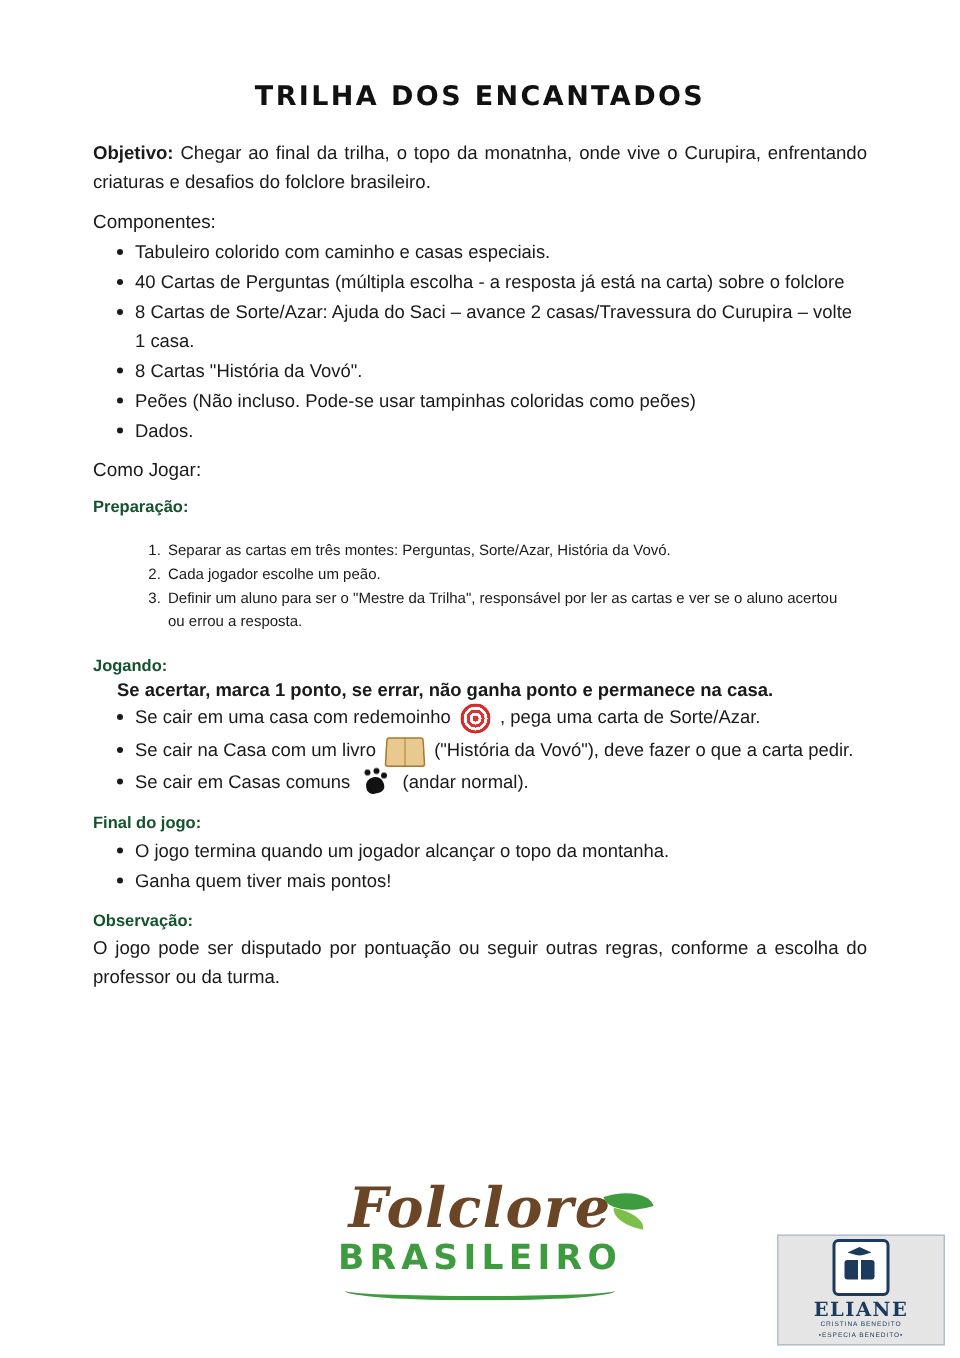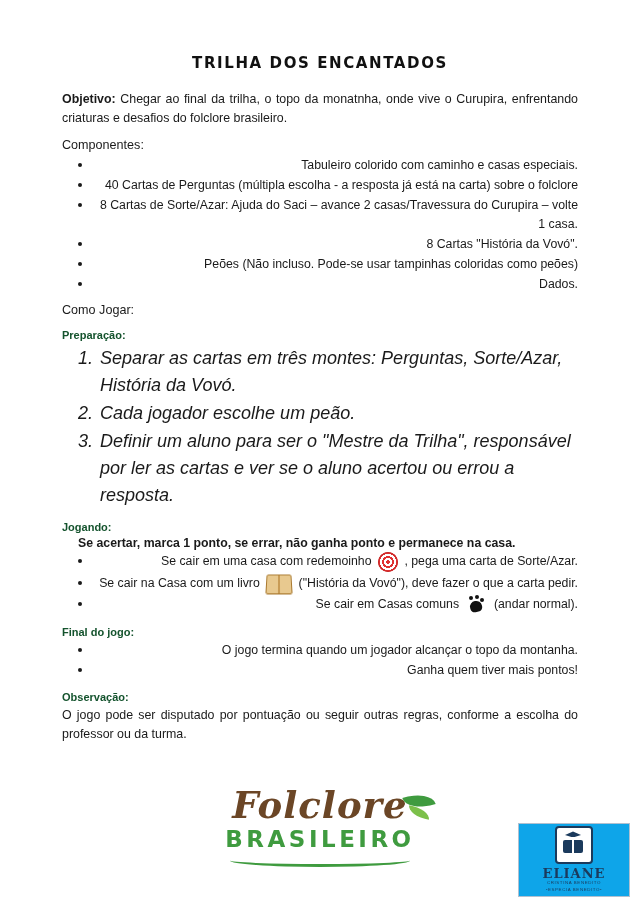--- a/index.html
+++ b/index.html
@@ -17,21 +17,21 @@
   }
   .page {
     position: relative;
     width: 640px;
     height: 905px;
     box-sizing: border-box;
     padding: 46px 62px 0 62px;
   }
   .doc-title {
     text-align: center;
-    font-size: 15px;
+    font-size: 18px;
     font-weight: bold;
     letter-spacing: 1.6px;
     color: #111111;
     margin: 8px 0 18px 0;
     font-family: "DejaVu Sans", sans-serif;
   }
   .para {
     font-size: 12.4px;
     line-height: 1.55;
     text-align: justify;
@@ -56,38 +56,37 @@
     list-style: none;
     margin: 0 0 2px 0;
     padding: 0 0 0 14px;
   }
   ul.bullets > li {
     position: relative;
     font-size: 12.3px;
     line-height: 1.5;
     padding-left: 14px;
     margin-bottom: 1.5px;
-    text-align: right;
+    text-align: left;
   }
   ul.bullets > li::before {
     content: "";
     position: absolute;
     left: 2px;
     top: 7px;
     width: 4px;
     height: 4px;
     border-radius: 50%;
     background: #1a1a1a;
   }
   ol.numbered {
-    margin: 4px;
+    margin: 16px;
     padding: 0 0 0 32px;
-    font-size: 18px;
+    font-size: 10px;
     line-height: 1.5;
-    font-style: italic;
   }
   ol.numbered > li {
     margin-bottom: 1px;
     padding-left: 2px;
   }
   .bold-note {
     font-weight: bold;
     font-size: 12.3px;
     display: block;
     margin: 2px 0 2px 16px;
@@ -207,21 +206,21 @@
     margin: 2px auto 0 auto;
     border-bottom: 3px solid #3f9b3f;
     border-radius: 0 0 50% 50%;
   }
   .stamp {
     position: absolute;
     right: 10px;
     bottom: 8px;
     width: 110px;
     height: 72px;
-    background: #0ea5e9;
+    background: #e5e5e5;
     border: 1px solid #b0c0d0;
     display: flex;
     flex-direction: column;
     align-items: center;
     justify-content: center;
   }
   .stamp-badge {
     width: 34px;
     height: 34px;
     background: #ffffff;

